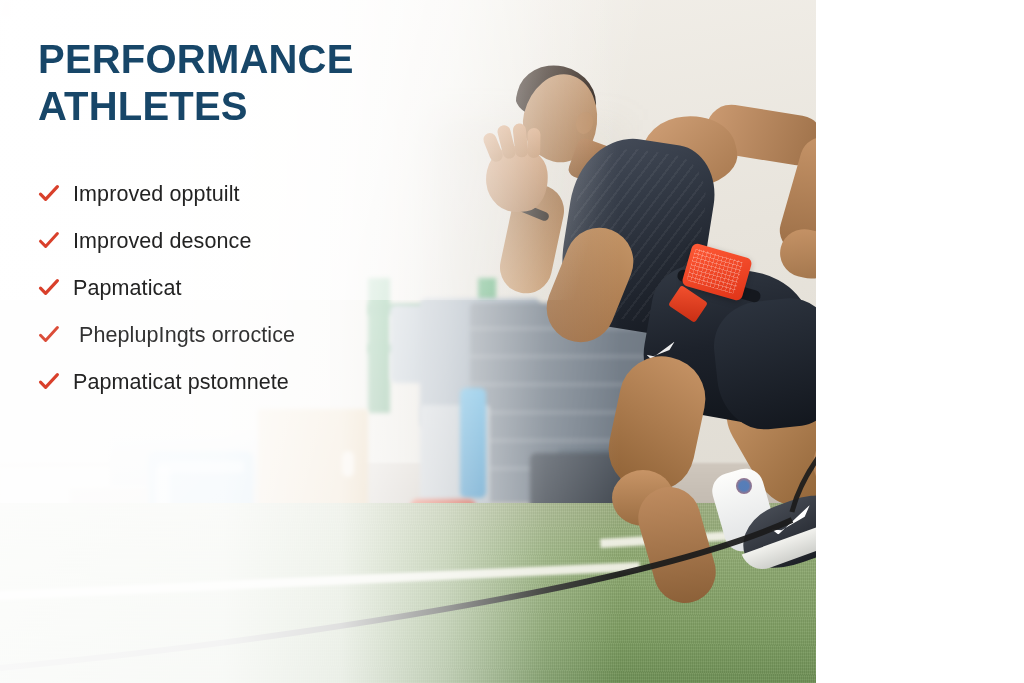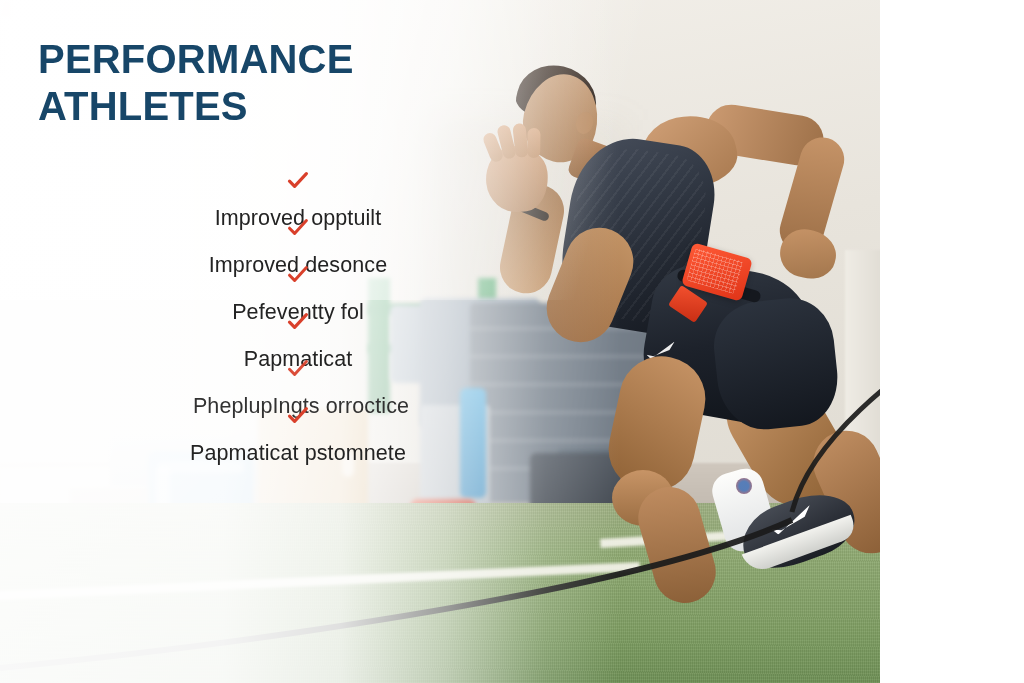--- a/index.html
+++ b/index.html
@@ -5,21 +5,21 @@
 <style>
   * { margin:0; padding:0; box-sizing:border-box; }
   html,body{ background:#ffffff; }
   body{
     width:1024px; height:683px;
     font-family:"Liberation Sans", sans-serif;
     overflow:hidden; position:relative;
   }
   .poster{
     position:relative;
-    width:880px; height:683px;
+    width:816px; height:683px;
     overflow:hidden;
     background:#e9e6e0;
   }
 
   
   .photo{ position:absolute; inset:0; overflow:hidden; }
 
   
   .ceiling{
     position:absolute; left:430px; top:0; width:594px; height:118px;
@@ -503,21 +503,20 @@
     line-height:47px;
     letter-spacing:.2px;
     text-transform:uppercase;
   }
   .headline .l{ display:block; white-space:nowrap; }
   .bullets{ margin-top:40px; }
   .bullet{
     display:flex; align-items:center;
     height:47px;
     gap:13px;
-    flex-direction:column;
   }
   .check{
     width:22px; height:22px; flex:0 0 22px;
     position:relative;
   }
   .check svg{ display:block; }
   .btext{
     color:#232323;
     font-size:21.5px;
     line-height:26px;
@@ -718,28 +717,20 @@
 
       <div class="bullet">
         <span class="check">
           <svg width="22" height="22" viewBox="0 0 22 22">
               <path d="M2.5 11.2 L7.6 16.4 L19.4 3.6" fill="none" stroke="#D9402B" stroke-width="3.0" stroke-linecap="round" stroke-linejoin="round"></path>
             </svg>
         </span>
         <span class="btext">Improved desonce</span>
       </div>
 
-      <div class="bullet">
-        <span class="check">
-          <svg width="22" height="22" viewBox="0 0 22 22">
-              <path d="M2.5 11.2 L7.6 16.4 L19.4 3.6" fill="none" stroke="#D9402B" stroke-width="3.0" stroke-linecap="round" stroke-linejoin="round"></path>
-            </svg>
-        </span>
-        <span class="btext">Pefeventty fol</span>
-      </div>
 
       <div class="bullet">
         <span class="check">
           <svg width="22" height="22" viewBox="0 0 22 22">
               <path d="M2.5 11.2 L7.6 16.4 L19.4 3.6" fill="none" stroke="#D9402B" stroke-width="3.2" stroke-linecap="round" stroke-linejoin="round"></path>
             </svg>
         </span>
         <span class="btext">Papmaticat</span>
       </div>
 

